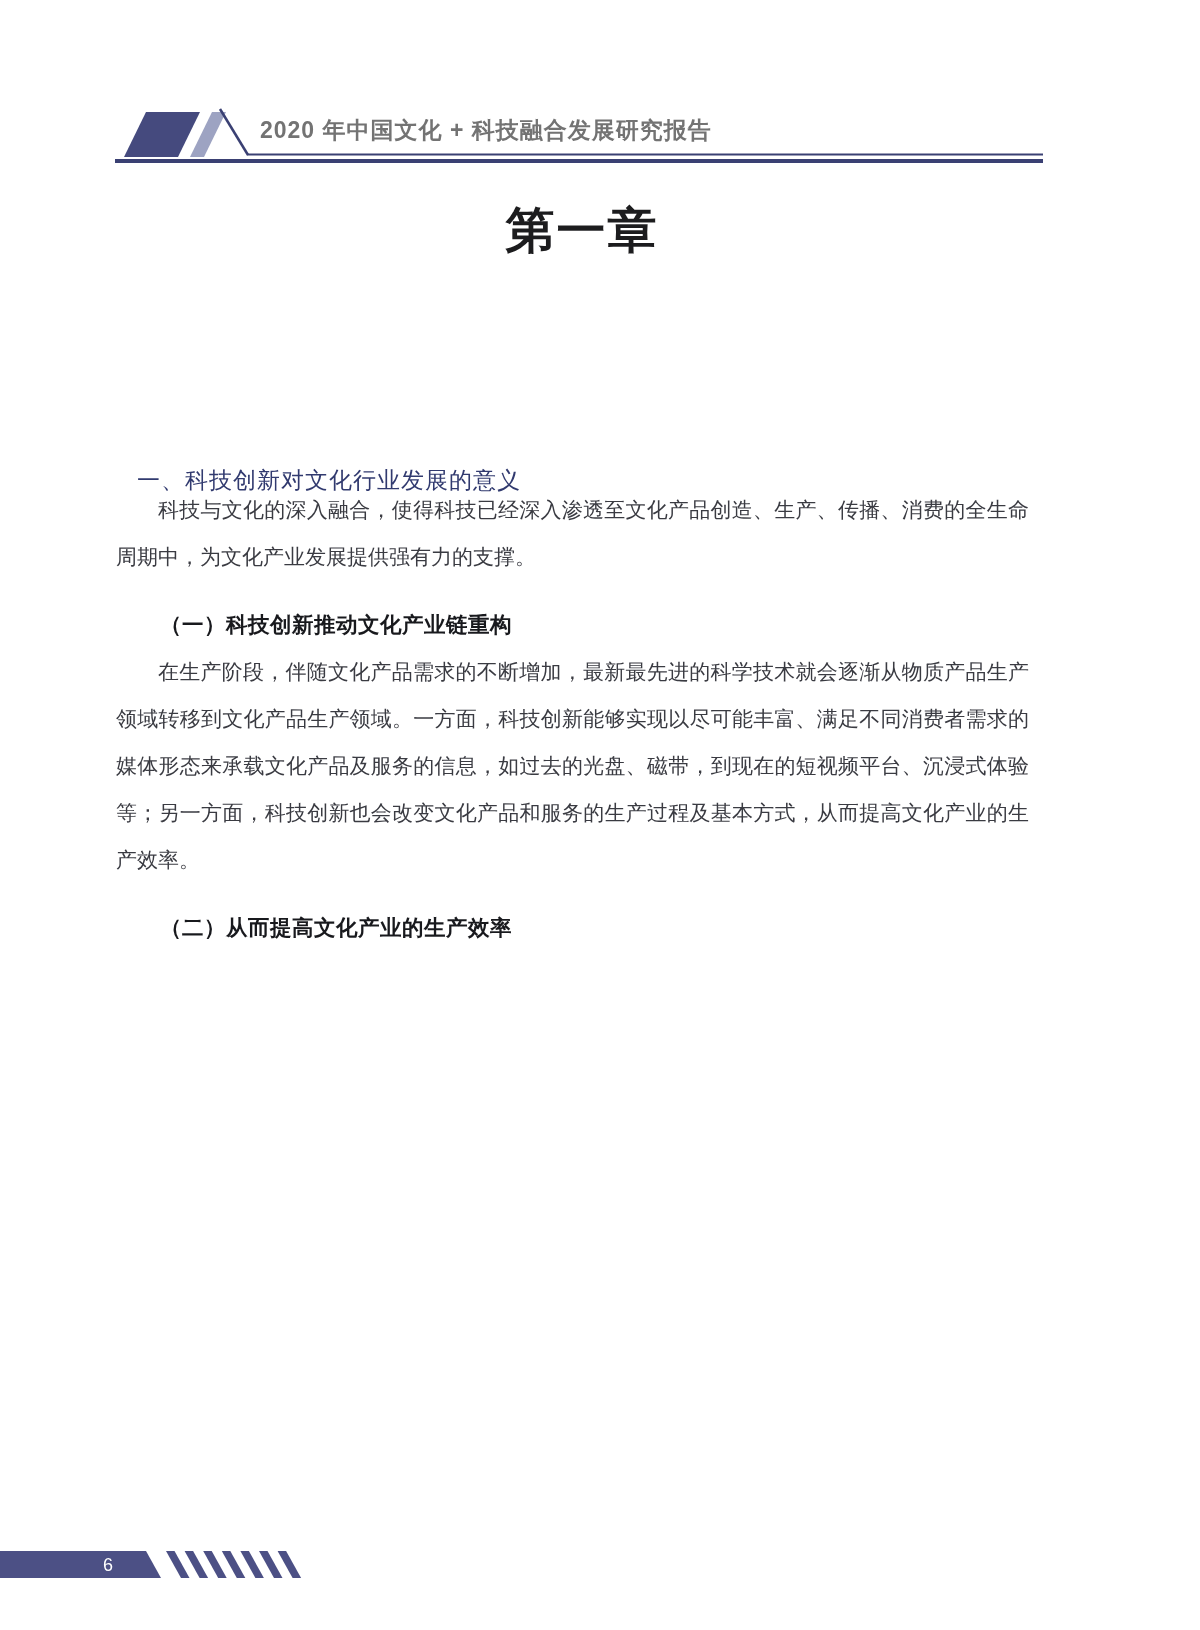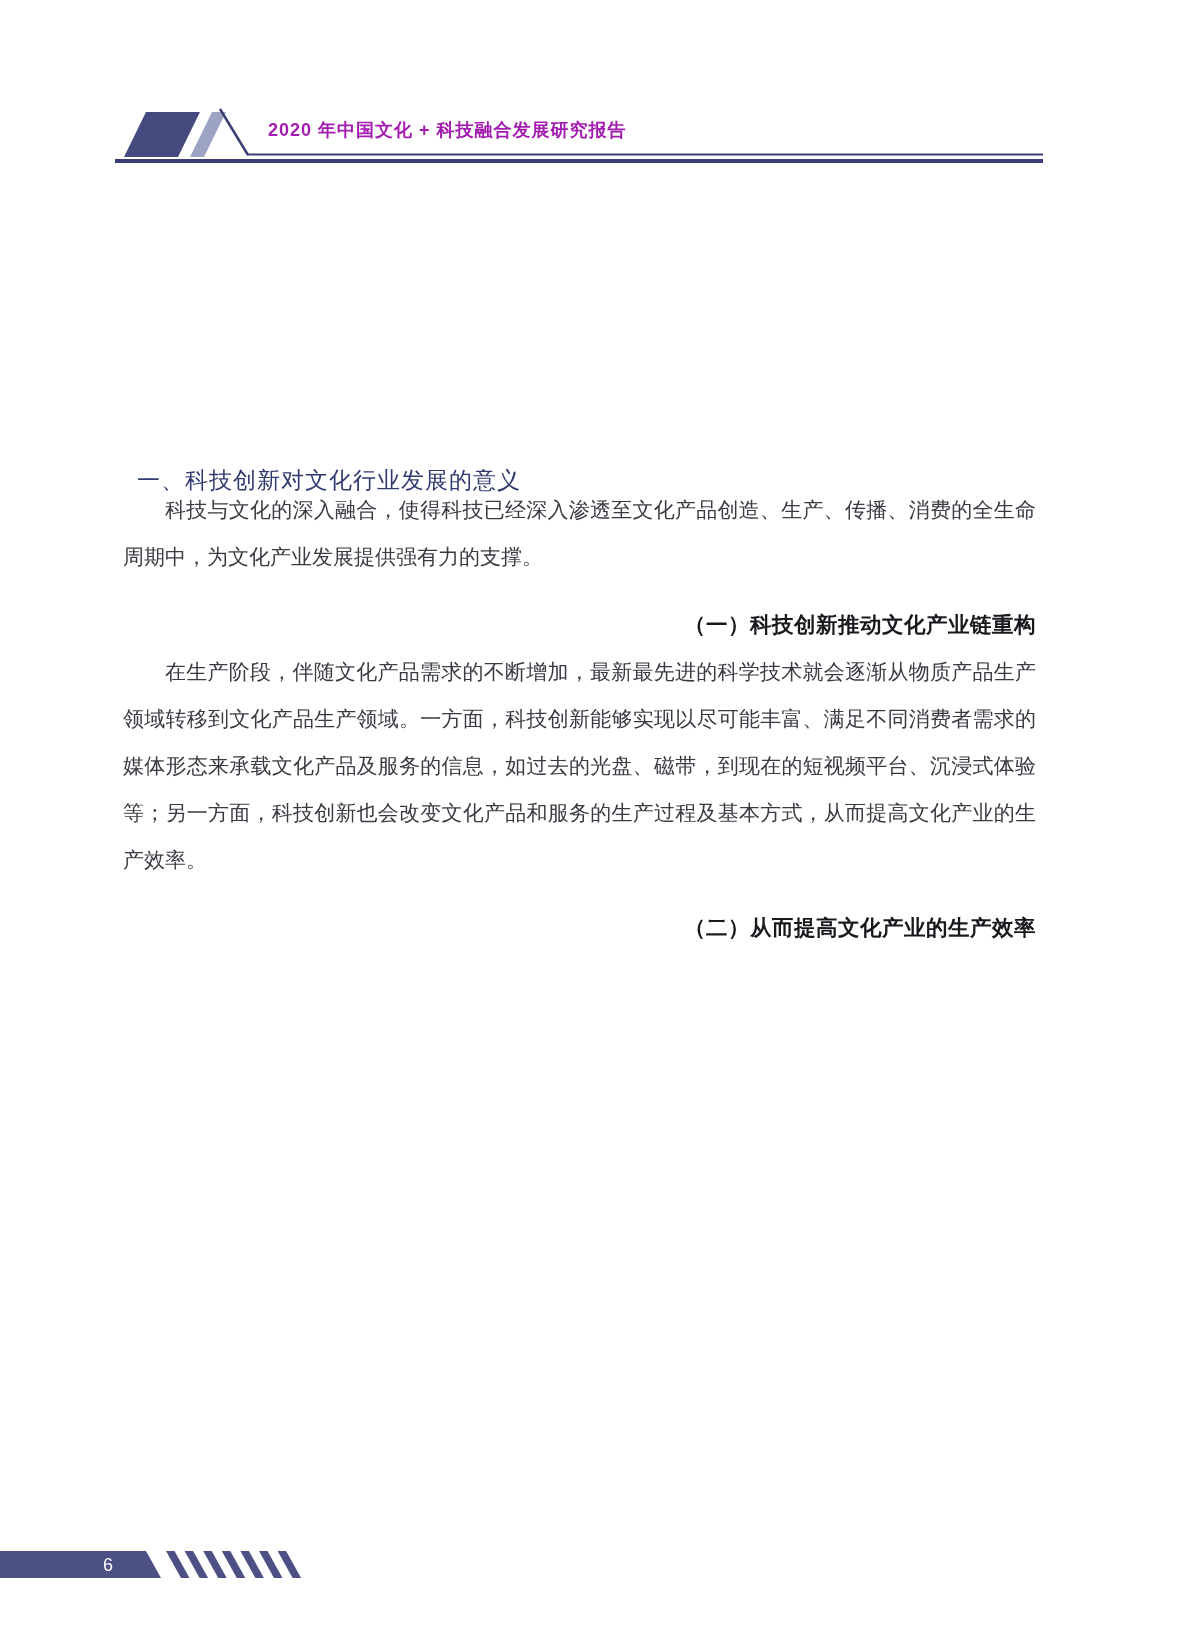--- a/index.html
+++ b/index.html
@@ -8,24 +8,24 @@
     background: #ffffff;
     position: relative;
     overflow: hidden;
     font-family: "Liberation Serif", "DejaVu Serif", serif;
     color: #3a3b42;
   }
 
   
   .header-svg { position: absolute; left: 0; top: 0; width: 1200px; height: 170px; }
   .header-title {
-    position: absolute; left: 268px; top: 114px;
+    position: absolute; left: 260px; top: 114px;
     font-family: "Liberation Sans", "DejaVu Sans", sans-serif;
-    font-weight: bold; font-size: 18px; line-height: 32px;
-    letter-spacing: 1px; color: #a21caf;
+    font-weight: bold; font-size: 23px; line-height: 32px;
+    letter-spacing: 1px; color: #737373;
     white-space: nowrap;
   }
 
   
   .chapter {
     position: absolute; left: 2px; top: 198px; width: 1160px;
     text-align: center;
     font-family: "DejaVu Sans", "Liberation Sans", sans-serif;
     font-weight: 800; color: #1c1c1e;
     font-size: 49px; line-height: 66px; letter-spacing: 2px;
@@ -35,35 +35,35 @@
   .section-heading {
     position: absolute; left: 137px; top: 446px;
     font-family: "Liberation Sans", "DejaVu Sans", sans-serif;
     font-weight: normal; font-size: 23px; line-height: 30px;
     letter-spacing: 1px; color: #313a6f;
     white-space: nowrap;
   }
 
   
   .doc-body {
-    position: absolute; left: 123px; top: 487px; width: 913px;
+    position: absolute; left: 116px; top: 487px; width: 913px;
     font-size: 21px; line-height: 47px;
     text-align: justify;
     color: #3a3b42;
   }
   .doc-body p.para {
     margin: 0; text-indent: 2em;
   }
   .doc-body h3.subheading {
     margin: 21px 0 0 0;
     padding-left: 44px;
     font-family: "Liberation Serif", "DejaVu Serif", serif;
     font-weight: bold; font-size: 21.5px; line-height: 47px;
     color: #18191d; letter-spacing: 0.5px;
-    text-align: right;
+    text-align: left;
   }
 
   
   .footer-svg { position: absolute; left: 0; top: 0; width: 1200px; height: 1630px; pointer-events: none; }
   .page-number {
     position: absolute; left: 78px; top: 1553px; width: 60px;
     text-align: center;
     font-family: "Liberation Sans", "DejaVu Sans", sans-serif;
     font-size: 18px; line-height: 24px; color: #ffffff;
   }
@@ -76,20 +76,21 @@
     <polygon points="146,112 200,112 178,157 124,157" fill="#454a7e"></polygon>
     <polygon points="212,112 226,112 204,157 190,157" fill="#9da3c2"></polygon>
     <line x1="220" y1="109" x2="248" y2="155" stroke="#3a4073" stroke-width="2.5"></line>
     <line x1="247" y1="154.5" x2="1043" y2="154.5" stroke="#3a4073" stroke-width="2"></line>
     <line x1="115" y1="161" x2="1043" y2="161" stroke="#3a4073" stroke-width="4"></line>
   </svg>
   <div class="header-title">2020 年中国文化 + 科技融合发展研究报告</div>
 </header>
 
 <div class="chapter">
+  <div>第一章</div>
 </div>
 
 <h2 class="section-heading">一、科技创新对文化行业发展的意义</h2>
 
 <main class="doc-body" id="doc-body">
     <p class="para">科技与文化的深入融合，使得科技已经深入渗透至文化产品创造、生产、传播、消费的全生命周期中，为文化产业发展提供强有力的支撑。</p>
     <h3 class="subheading">（一）科技创新推动文化产业链重构</h3>
     <p class="para">在生产阶段，伴随文化产品需求的不断增加，最新最先进的科学技术就会逐渐从物质产品生产领域转移到文化产品生产领域。一方面，科技创新能够实现以尽可能丰富、满足不同消费者需求的媒体形态来承载文化产品及服务的信息，如过去的光盘、磁带，到现在的短视频平台、沉浸式体验等；另一方面，科技创新也会改变文化产品和服务的生产过程及基本方式，从而提高文化产业的生产效率。</p>
     <h3 class="subheading">（二）从而提高文化产业的生产效率</h3>
   </main>

